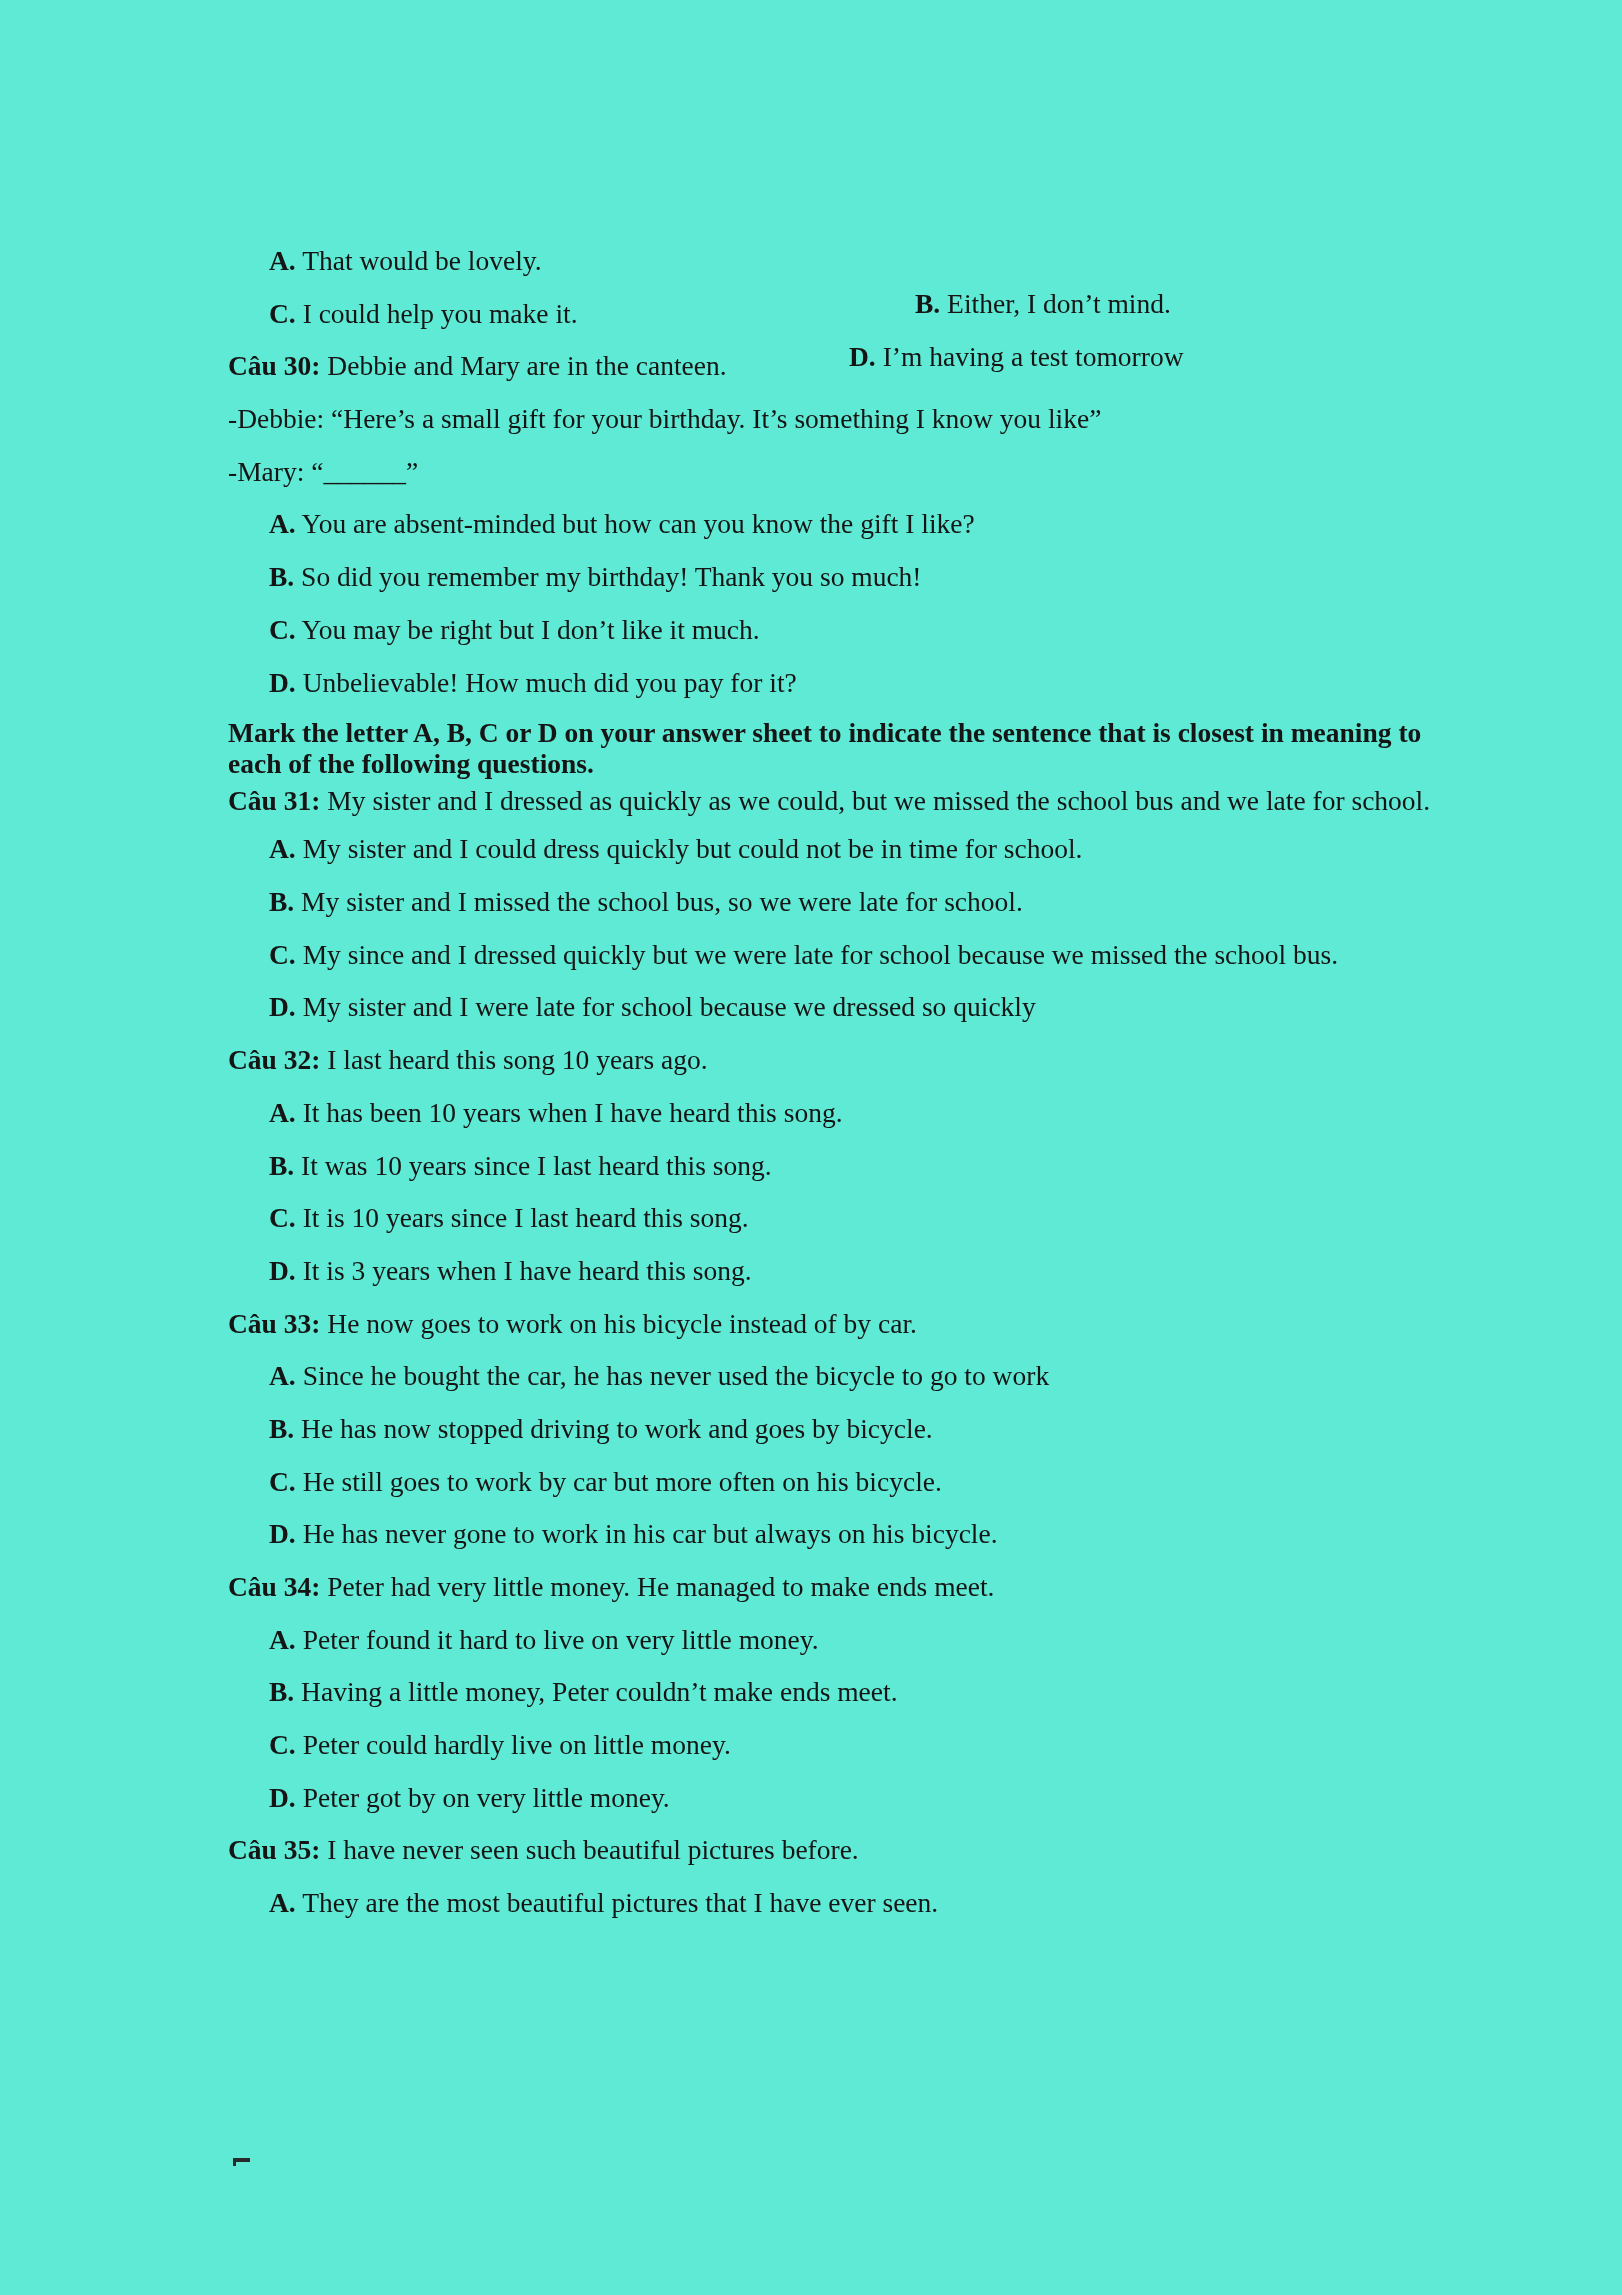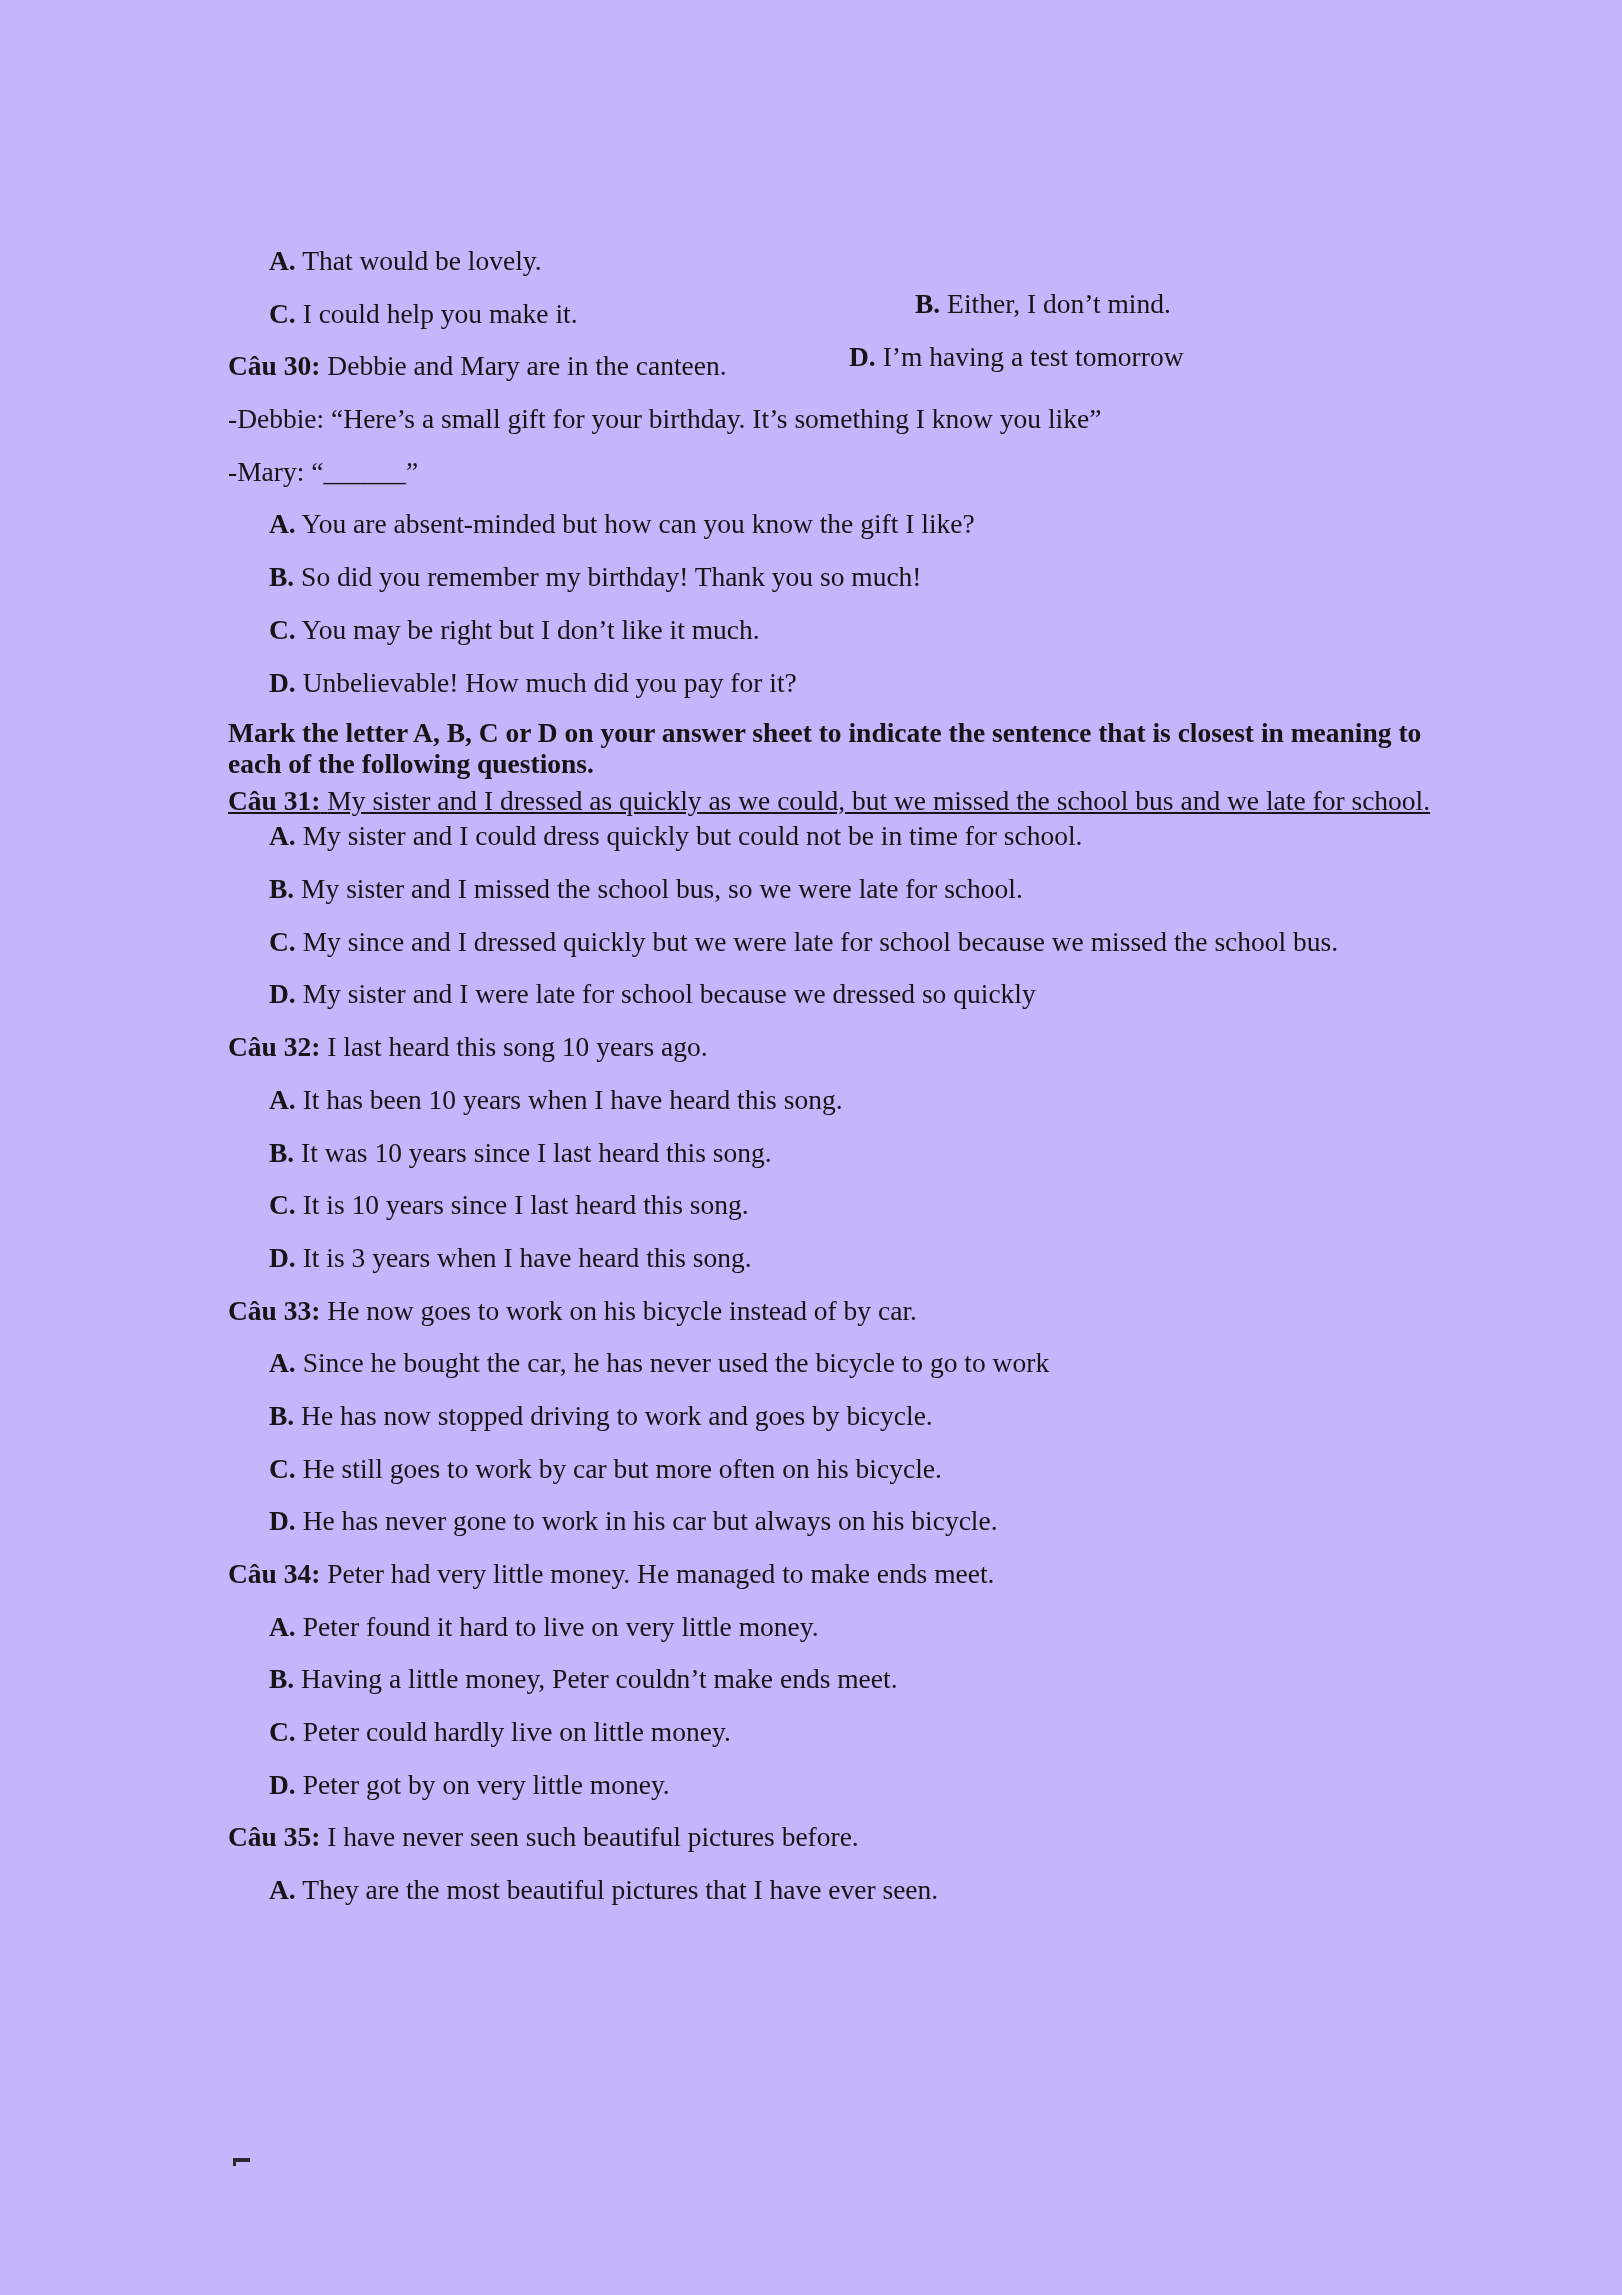--- a/index.html
+++ b/index.html
@@ -1,19 +1,19 @@
 <!DOCTYPE html>
 <html style="font-size:10.5px"><head>
 <meta charset="utf-8">
 <style>
   html, body { margin: 0; padding: 0; background: #e9e9e9; }
   .page {
     width: 1622px;
     height: 2295px;
-    background: #c4b5fd;
+    background: #5eead4;
     box-sizing: border-box;
     padding: 243px 162px 0 228px;
     font-family: "Liberation Serif", serif;
     font-size: 27.5px;
     color: #151515;
     position: relative;
     overflow: hidden;
   }
   .line { line-height: 35px; margin-bottom: 17.7px; }
   .opt  { padding-left: 41px; }
@@ -23,21 +23,21 @@
   .two-col .cell-right { position: absolute; top: 0; margin-top: 43px; }
   .row1 .cell-right { left: 687px; }
   .row2 .cell-right { left: 621px; }
   .instruction {
     font-weight: bold;
     line-height: 31px;
     margin-top: 5.2px;
     margin-bottom: 5.2px;
     max-width: 1197px;
   }
-  .q-header-wrap { line-height: 34px; margin-bottom: 0; text-decoration: underline; }
+  .q-header-wrap { line-height: 34px; margin-bottom: 13px; }
   .stray-mark {
     position: absolute;
     left: 233px;
     top: 2158px;
     width: 17px;
     height: 3.9px;
     background: #2a2a2a;
   }
   .stray-mark::after {
     content: "";

